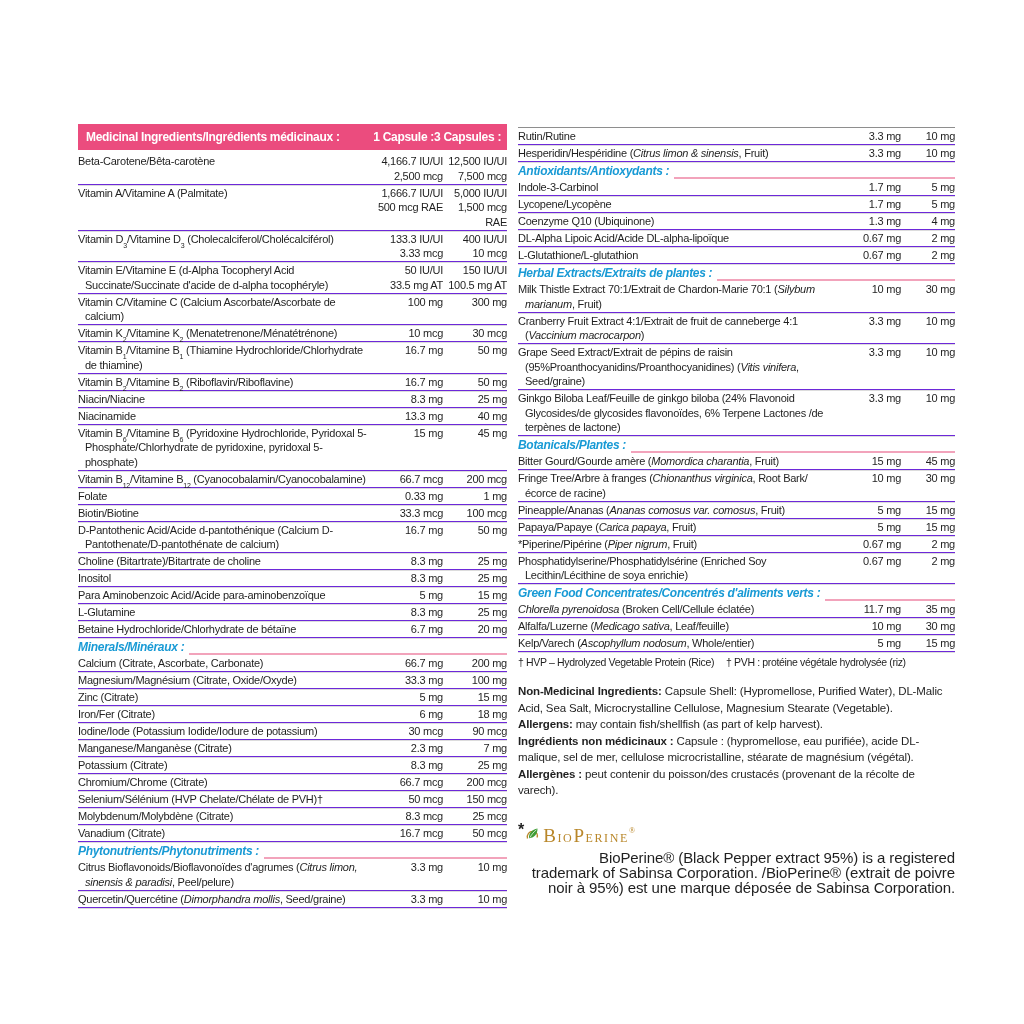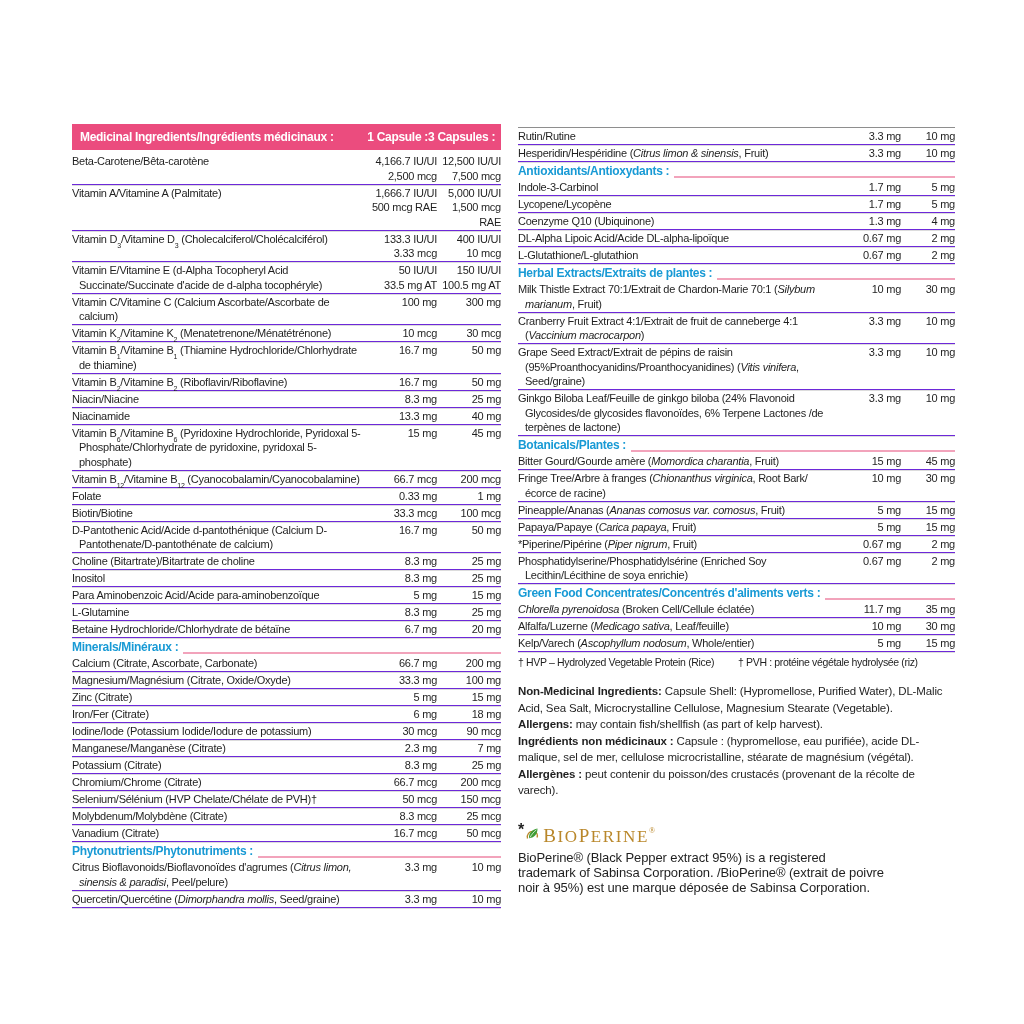--- a/index.html
+++ b/index.html
@@ -2,21 +2,21 @@
 <html><head>
 <meta charset="utf-8">
 <style>
   html,body{margin:0;padding:0;}
   body{
     width:1024px;height:1024px;background:#ffffff;position:relative;
     font-family:"Liberation Sans",sans-serif;color:#1f1f1f;
     -webkit-font-smoothing:antialiased;
   }
   .col{position:absolute;}
-  #col-left{left:72px;top:124px;width:429px;}
+  #col-left{left:78px;top:124px;width:429px;}
   #col-right{left:518px;top:127px;width:437px;}
 
   
   .bar{
     background:#eb4c7e;color:#ffffff;font-weight:bold;font-size:12px;
     letter-spacing:-0.3px;display:flex;align-items:center;height:26px;
     padding:0 5px 0 8px;margin-bottom:3px;
   }
   .bar .t{flex:1;}
   .bar .c1{width:72px;text-align:right;white-space:nowrap;}
@@ -34,50 +34,50 @@
   .row .v{text-align:right;white-space:pre-line;}
   #col-left .v1{width:72px;}
   #col-left .v2{width:64px;}
   #col-right .v1{width:62px;}
   #col-right .v2{width:54px;}
   .row i{font-style:italic;}
   sub{font-size:7px;line-height:0;position:relative;top:2px;}
 
   
   .sec{
-    display:flex;align-items:center;color:#189ad5;font-weight:bold;
-    font-size:12px;line-height:16px;letter-spacing:-0.3px;padding-top:1px;
+    display:flex;align-items:flex-end;color:#189ad5;font-weight:bold;
+    font-size:12px;line-height:16px;letter-spacing:-0.3px;padding-top:1px;font-style:italic;
   }
   .sec .txt{white-space:nowrap;}
   .sec .fill{flex:1;height:12px;border-bottom:2px solid #f2a3bb;margin-left:5px;}
 
   
   .footnote{
-    display:flex;gap:24px;font-size:10.5px;letter-spacing:-0.35px;
+    display:flex;gap:12px;font-size:10.5px;letter-spacing:-0.35px;
     padding-top:4px;white-space:nowrap;
   }
 
   
   .notes{margin-top:15px;font-size:11.5px;line-height:16.5px;letter-spacing:-0.15px;}
   .notes p{margin:0;}
   .notes b{font-weight:bold;text-align:right;}
 
   
   .bioperine{margin-top:26px;}
   .bp-logo{display:flex;align-items:flex-start;height:22px;}
   .bp-ast{font-size:16px;font-weight:bold;line-height:1;margin-top:-3px;}
   .bp-leaf{margin:1px 2px 0 1px;}
   .bp-brand{
     font-family:"Liberation Serif",serif;color:#b9872a;letter-spacing:1.6px;
     line-height:1;white-space:nowrap;margin-top:1px;
   }
   .bp-brand .big{font-size:19px;}
-  .bp-brand .small{font-size:17px;}
+  .bp-brand .small{font-size:12px;}
   .bp-reg{font-size:8px;vertical-align:9px;letter-spacing:0;}
-  .bp-text{font-size:13px;line-height:15px;margin-top:3px;white-space:pre-line;letter-spacing:-0.1px;}
+  .bp-text{font-size:15px;line-height:15px;margin-top:3px;white-space:pre-line;letter-spacing:-0.1px;text-align:right;}
 </style>
 </head>
 <body>
 
 <div class="col" id="col-left">
   <div class="bar">
     <span class="t">Medicinal Ingredients/Ingrédients médicinaux :</span>
     <span class="c1">1 Capsule :</span>
     <span class="c2">3 Capsules :</span>
   </div>

